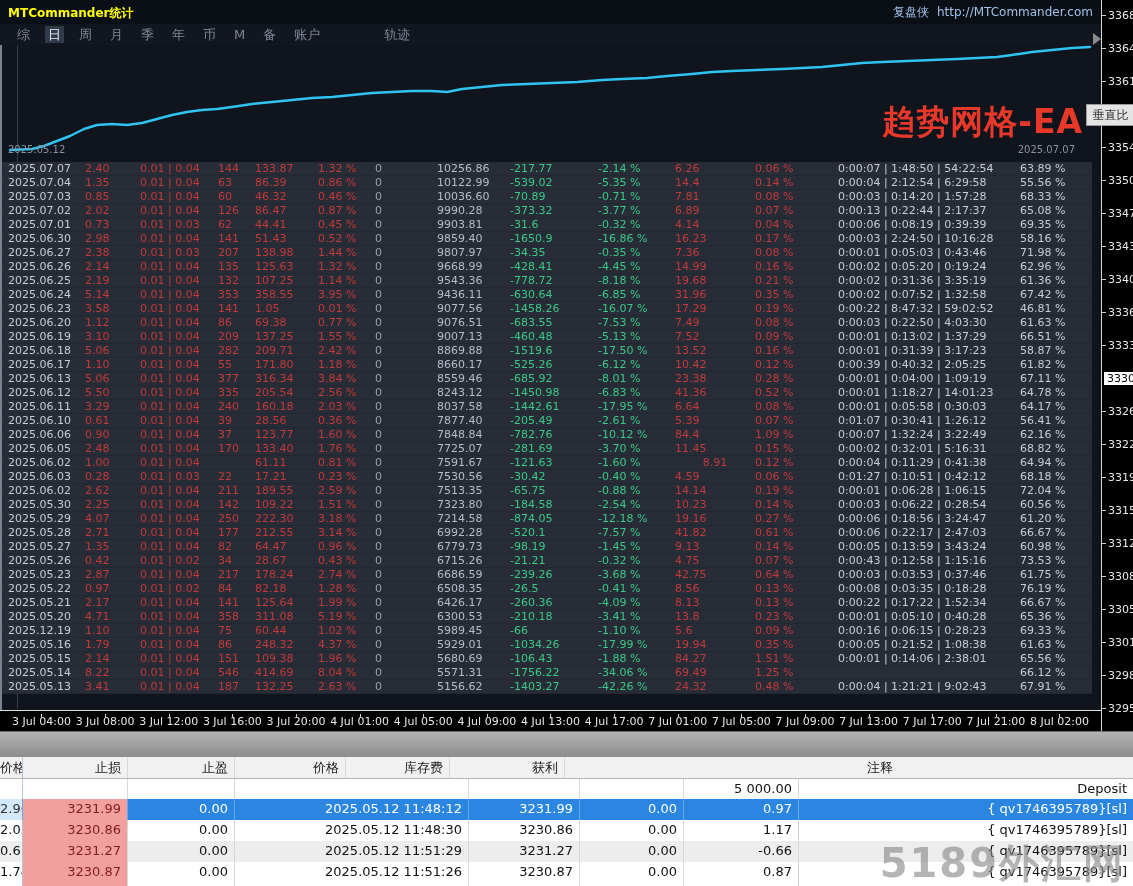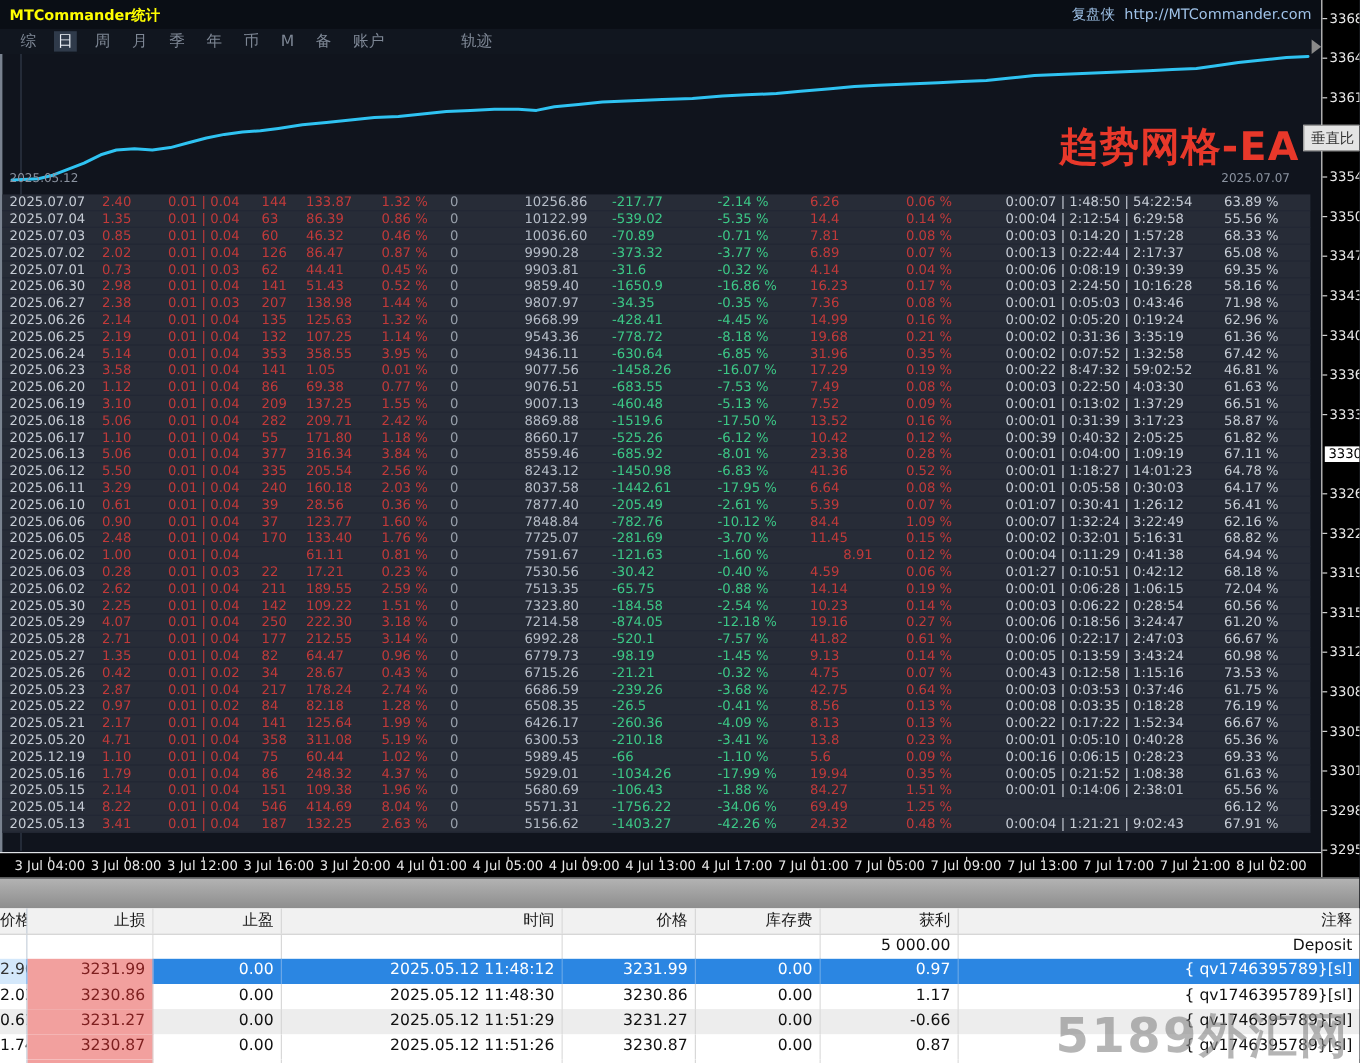--- a/index.html
+++ b/index.html
@@ -781,21 +781,20 @@
       <div class="pa-label" style="top: 702px;">3295.</div>
     </div>
 
   <div class="splitter"></div>
 
   <div class="orders">
       <div class="orow head">
         <div class="ocell cell-open" style="width: 23px;">价格</div>
         <div class="ocell" style="width: 105px;">止损</div>
         <div class="ocell" style="width: 107px;">止盈</div>
-        <div class="ocell" style="width: 234px;">时间</div>
         <div class="ocell" style="width: 111px;">价格</div>
         <div class="ocell" style="width: 104px;">库存费</div>
         <div class="ocell" style="width: 115px;">获利</div>
         <div class="ocell last" style="width: 334px;">注释</div>
       </div>
       <div class="orow deposit">
         <div class="ocell cell-open" style="width: 23px;"></div>
         <div class="ocell" style="width: 105px;"></div>
         <div class="ocell" style="width: 107px;"></div>
         <div class="ocell" style="width: 234px;"></div>

